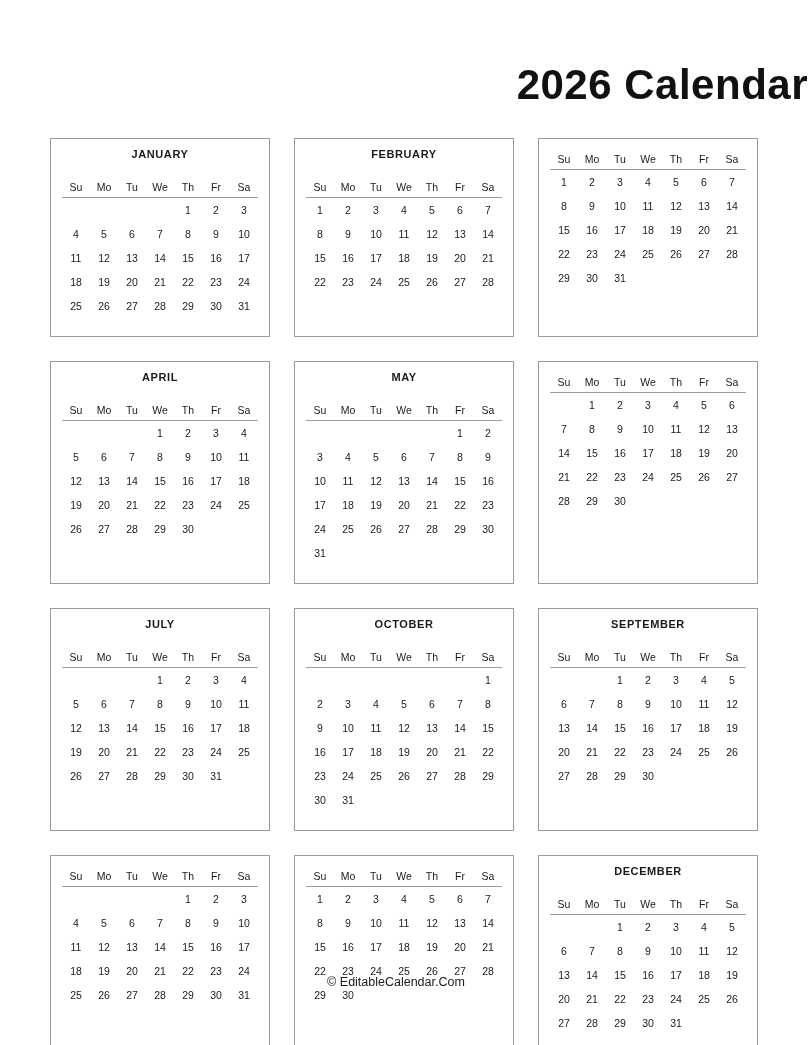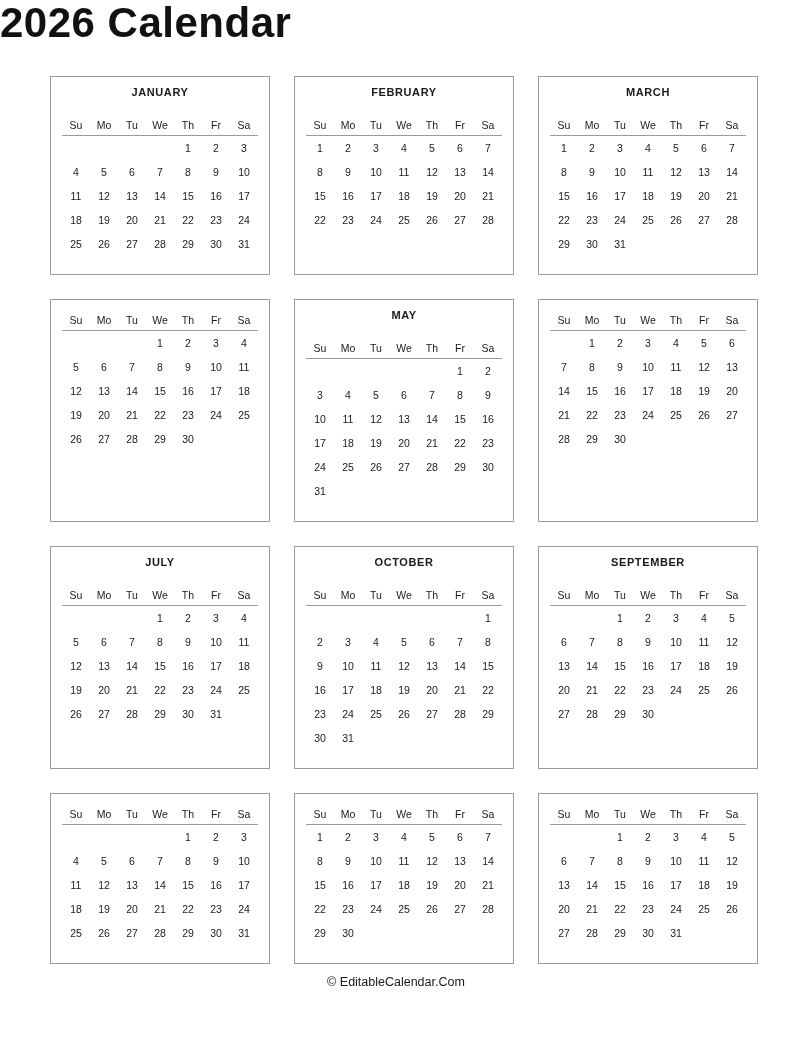--- a/index.html
+++ b/index.html
@@ -15,24 +15,25 @@
     position: relative;
   }
   .page {
     width: 808px;
     height: 1045px;
     box-sizing: border-box;
     padding: 0;
     position: relative;
   }
   .title {
-    text-align: left;
+    text-align: right;
     font-size: 42px;
     font-weight: bold;
     letter-spacing: 0.5px;
+    padding-top: 62px;
     padding-bottom: 0;
     line-height: 1.1;
     color: #111111;
   }
   .grid {
     margin: 30px auto 0 auto;
     width: 764px;
     display: grid;
     grid-template-columns: repeat(3, 220px);
     grid-column-gap: 24px;
@@ -203,21 +204,20 @@
               <td>24</td>
               <td>25</td>
               <td>26</td>
               <td>27</td>
               <td>28</td>
             </tr>
           </tbody>
         </table>
       </div>
       <div class="month">
-        <div class="month-name">MARCH</div>
         <table class="cal">
           <thead>
             <tr>
               <th>Su</th>
               <th>Mo</th>
               <th>Tu</th>
               <th>We</th>
               <th>Th</th>
               <th>Fr</th>
               <th>Sa</th>
@@ -266,20 +266,21 @@
               <td>31</td>
               <td class="empty"></td>
               <td class="empty"></td>
               <td class="empty"></td>
               <td class="empty"></td>
             </tr>
           </tbody>
         </table>
       </div>
       <div class="month">
+        <div class="month-name">APRIL</div>
         <table class="cal">
           <thead>
             <tr>
               <th>Su</th>
               <th>Mo</th>
               <th>Tu</th>
               <th>We</th>
               <th>Th</th>
               <th>Fr</th>
               <th>Sa</th>
@@ -784,20 +785,21 @@
               <td class="empty"></td>
               <td class="empty"></td>
               <td class="empty"></td>
               <td class="empty"></td>
               <td class="empty"></td>
             </tr>
           </tbody>
         </table>
       </div>
       <div class="month">
+        <div class="month-name">DECEMBER</div>
         <table class="cal">
           <thead>
             <tr>
               <th>Su</th>
               <th>Mo</th>
               <th>Tu</th>
               <th>We</th>
               <th>Th</th>
               <th>Fr</th>
               <th>Sa</th>

